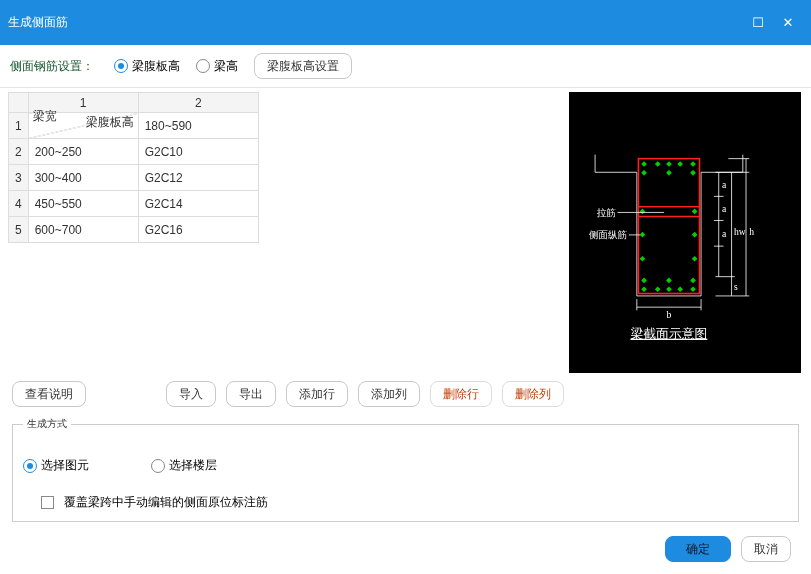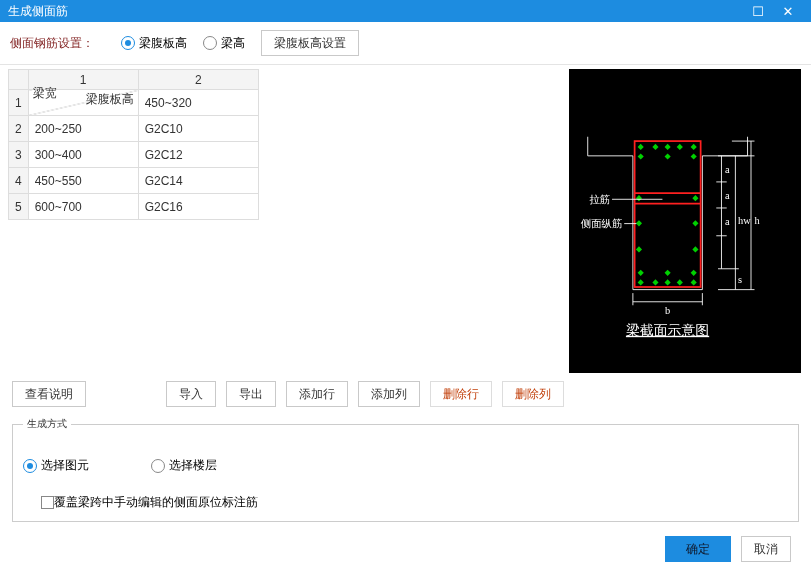--- a/index.html
+++ b/index.html
@@ -9,21 +9,21 @@
   background: #fff;
   width: 811px;
   height: 574px;
   overflow: hidden;
   display: flex;
   flex-direction: column;
 }
 .titlebar {
   background: #1d8ce0;
   color: #fff;
-  height: 22px;
+  height: 45px;
   display: flex;
   align-items: center;
   padding: 0 8px;
 }
 .titlebar .title { flex: 1; }
 .titlebar .win-btn {
   width: 30px;
   height: 28px;
   display: flex;
   align-items: center;
@@ -32,21 +32,21 @@
   font-size: 13px;
 }
 
 .toprow {
   display: flex;
   align-items: center;
   gap: 6px;
   padding: 8px 10px;
   border-bottom: 1px solid #e4e4e4;
 }
-.toprow .lbl { color: #7f1d1d; margin-right: 21px; }
+.toprow .lbl { color: #14532d; margin-right: 14px; }
 .radio {
   display: inline-flex;
   align-items: center;
   gap: 4px;
   margin-right: 10px;
   cursor: pointer;
 }
 .radio .circle {
   width: 14px; height: 14px; border: 1px solid #888; border-radius: 50%;
   display: inline-flex; align-items: center; justify-content: center;
@@ -58,21 +58,21 @@
 
 button.btn {
   background: #fff;
   border: 1px solid #c9c9c9;
   color: #333;
   padding: 0 12px;
   height: 26px;
   line-height: 24px;
   font-size: 12px;
   cursor: pointer;
-  border-radius: 0;
+  border-radius: 8px;
   font-family: Liberation Serif, serif;
 }
 button.btn:disabled { color: #c2410c; cursor: default; border-color: #ddd; }
 button.btn.primary {
   background: #1d8ce0; border-color: #1d8ce0; color: #0f172a; padding: 0 20px;
 }
 
 .main {
   flex: 1;
   display: flex;
@@ -128,21 +128,21 @@
 .buttonrow .spacer { flex: 0 0 60px; }
 
 fieldset.genmode {
   margin: 2px 12px 4px 12px;
   border: 1px solid #ccc;
   padding: 6px 10px 10px 10px;
 }
 fieldset.genmode legend { padding: 0 4px; font-size: 10px; color: #333;}
 fieldset.genmode .row { display: flex; align-items: center; gap: 6px; margin-top: 20px;}
 .checkbox {
-  display: inline-flex; align-items: center; gap: 0; cursor: pointer; padding-left: 18px;
+  display: inline-flex; align-items: center; gap: 10px; cursor: pointer; padding-left: 18px;
 }
 .checkbox .box {
   width: 13px; height: 13px; border: 1px solid #888; background:#fff;
 }
 
 .footer {
   display: flex;
   justify-content: flex-end;
   gap: 10px;
   padding: 10px 20px 12px 0;
@@ -189,21 +189,21 @@
           <th>2</th>
         </tr>
       </thead>
       <tbody>
         <tr>
           <td class="rownum">1</td>
           <td class="diagcell">
             <span class="top">梁腹板高</span>
             <span class="bot">梁宽</span>
           </td>
-          <td>450~320</td>
+          <td>180~590</td>
         </tr>
         <tr>
           <td class="rownum">2</td>
           <td>200~250</td>
           <td>G2C10</td>
         </tr>
         <tr>
           <td class="rownum">3</td>
           <td>300~400</td>
           <td>G2C12</td>

